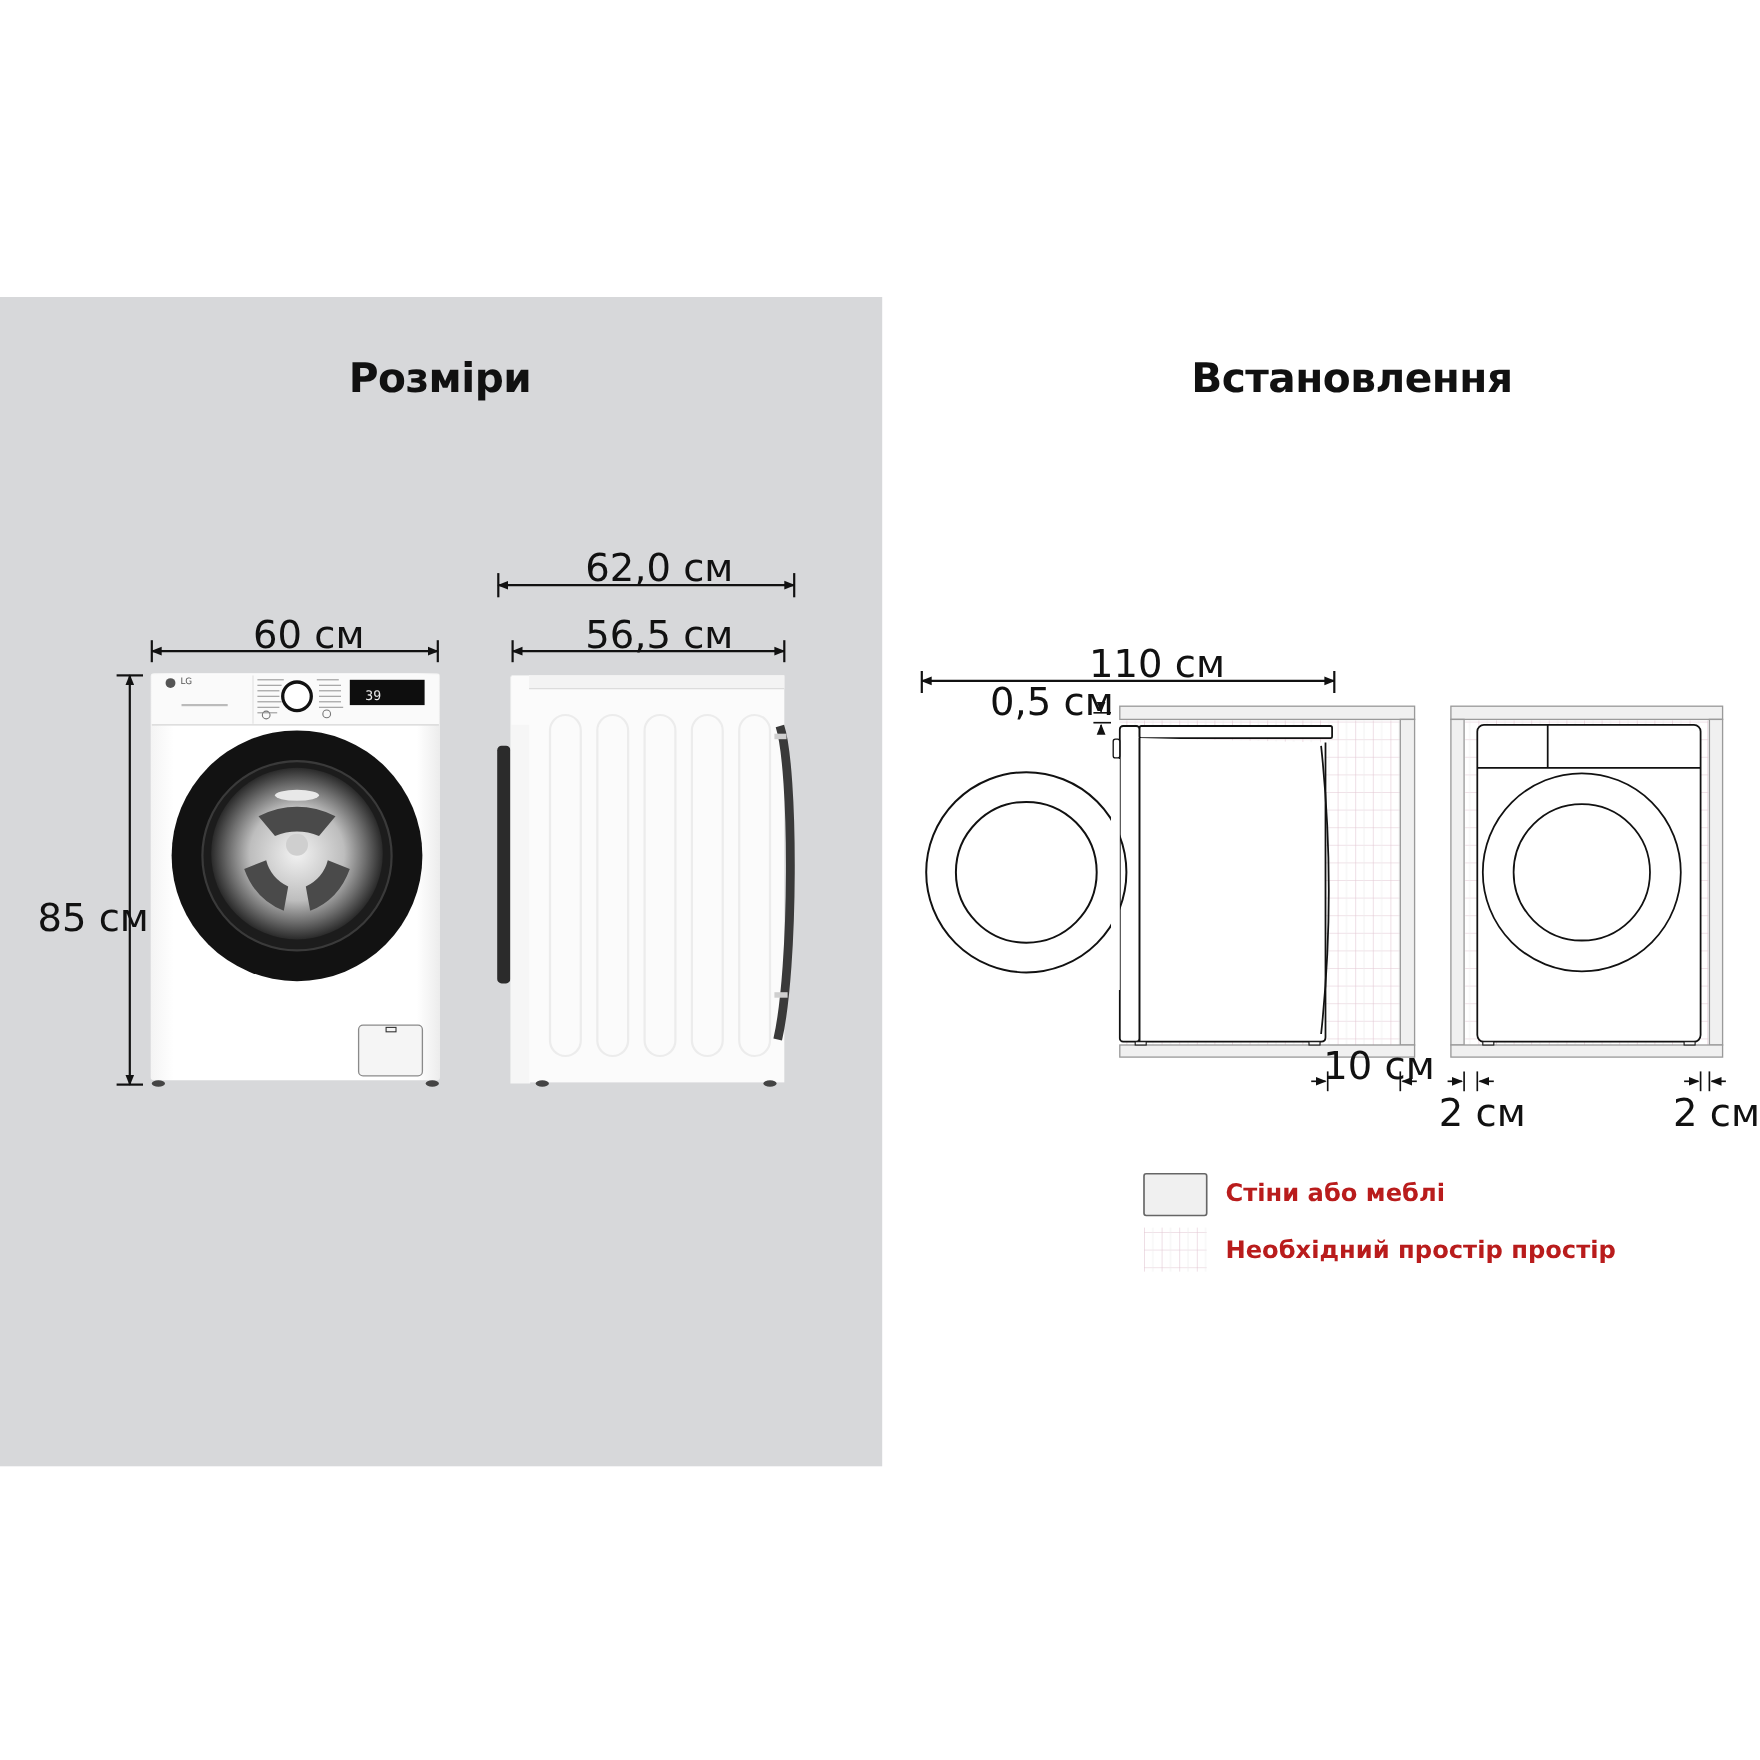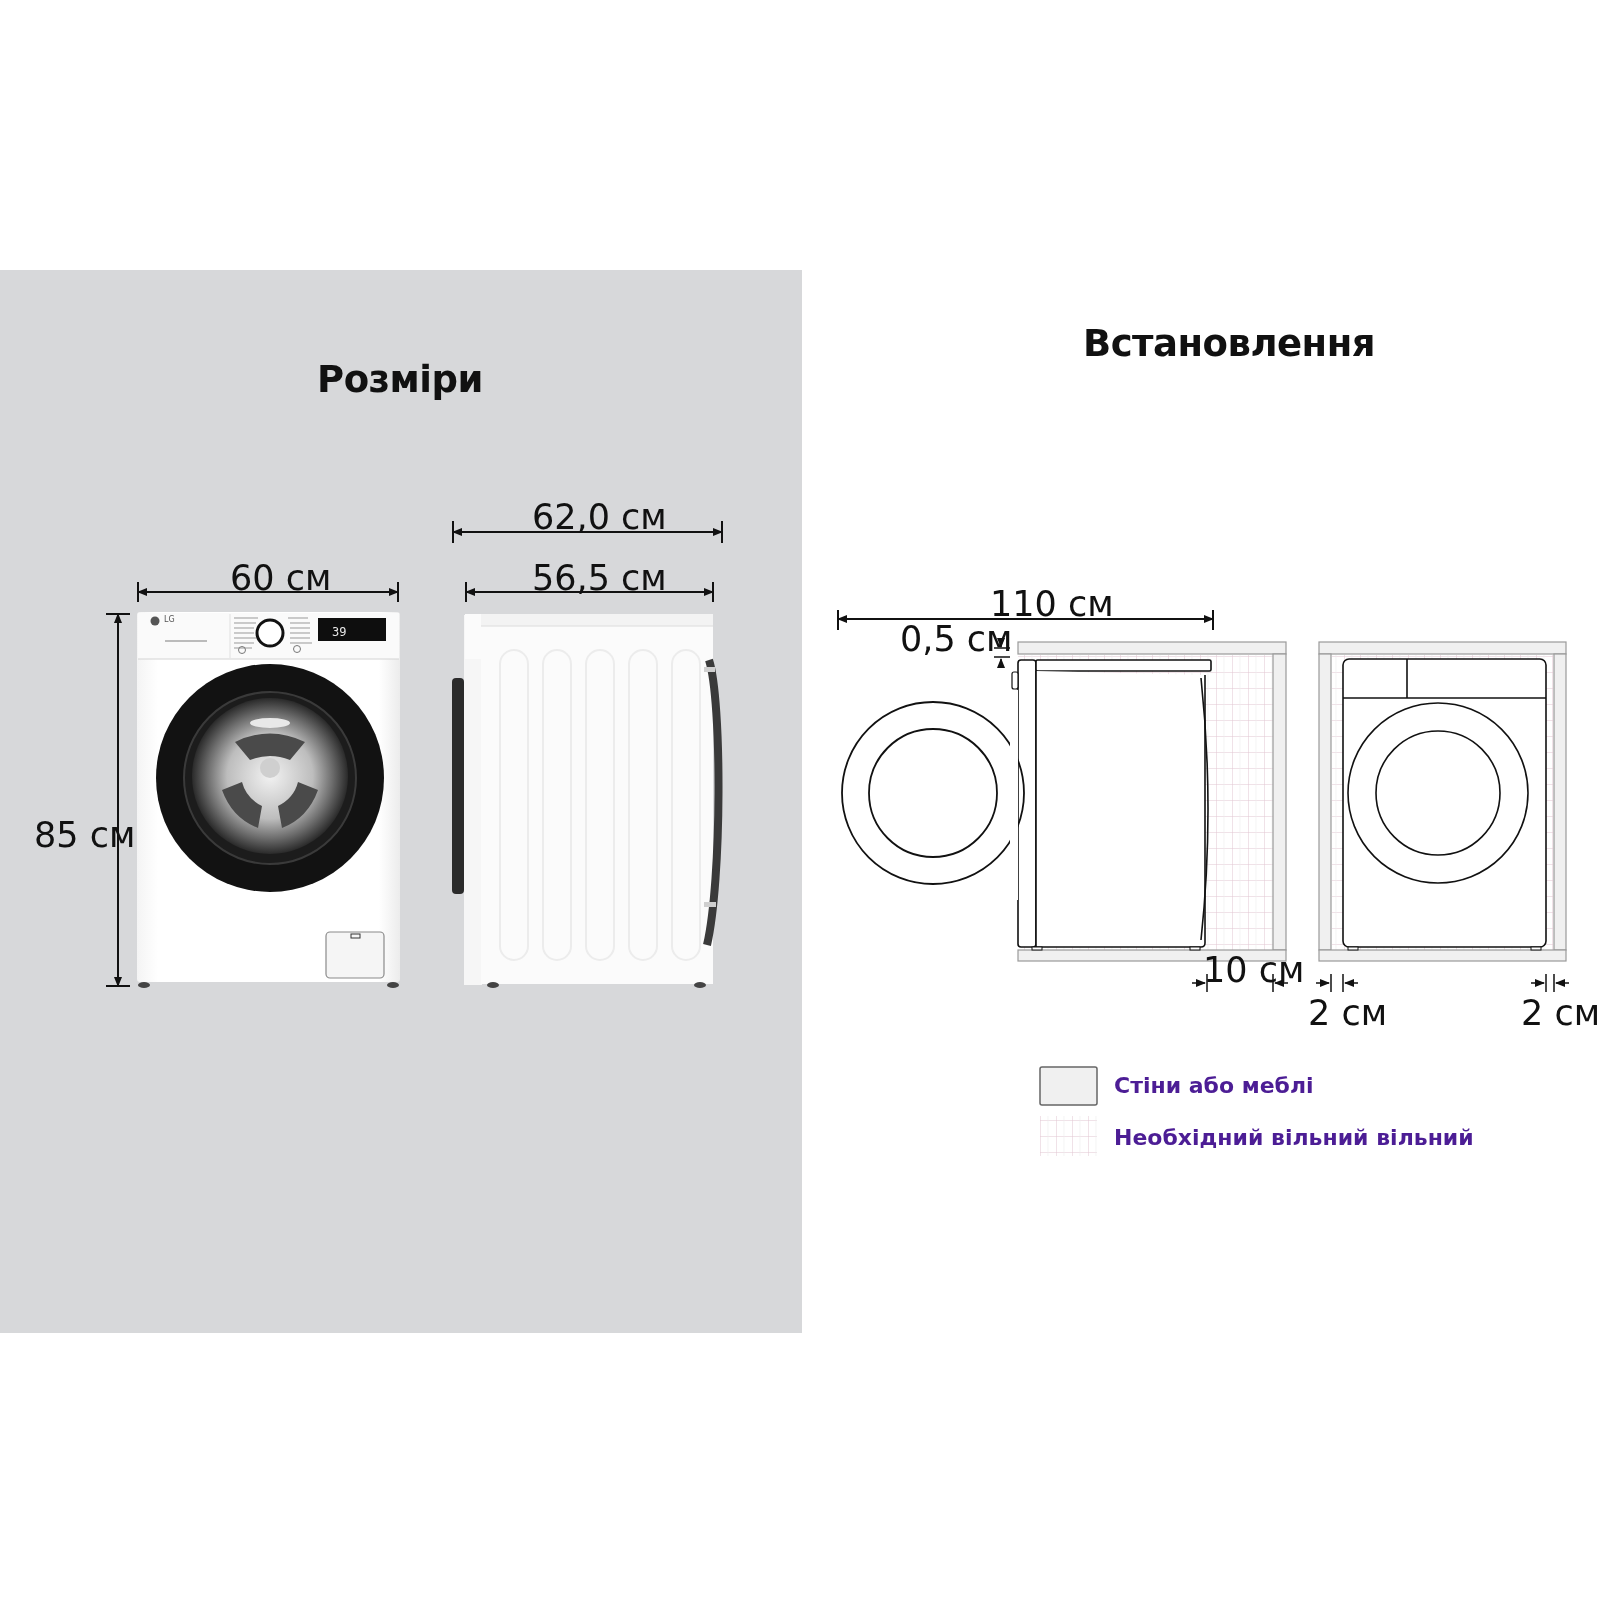--- a/index.html
+++ b/index.html
@@ -11,29 +11,29 @@
     position: absolute; left: 0; top: 270px; width: 802px; height: 1063px; background: #d7d8da;
   }
   .title {
     position: absolute; font-weight: bold; font-size: 37px; color: #111; text-align: center; letter-spacing: -0.5px;
   }
   .dim-label {
     position: absolute; font-size: 35px; color: #111; white-space: nowrap; line-height: 1;
   }
   svg.layer { position: absolute; left: 0; top: 0; }
   .legend-label {
-    position: absolute; font-size: 22px; font-weight: bold; color: #4c1d95; white-space: nowrap; line-height: 1;
+    position: absolute; font-size: 22px; font-weight: bold; color: #b91c1c; white-space: nowrap; line-height: 1;
   }
 </style>
 </head>
 <body>
 
 <div class="panel-left"></div>
 
-<div class="title" style="left:230px; top:322px; width:340px;margin-top:36px;">Розміри</div>
+<div class="title" style="left:230px; top:322px; width:340px;">Розміри</div>
 <div class="title" style="left:1024px; top:322px; width:410px;">Встановлення</div>
 
 <svg class="layer" width="1600" height="1600" viewBox="0 0 1600 1600" xmlns="http://www.w3.org/2000/svg">
   <defs>
     <marker id="arr" markerWidth="10" markerHeight="10" refX="9" refY="5" orient="auto-start-reverse" markerUnits="userSpaceOnUse">
       <path d="M0,1 L10,5 L0,9 z" fill="#111"></path>
     </marker>
     <pattern id="grid" width="16" height="16" patternUnits="userSpaceOnUse">
       <rect width="16" height="16" fill="#ffffff"></rect>
       <path d="M16 0 L0 0 0 16" fill="none" stroke="#e2c6d2" stroke-width="1"></path>
@@ -228,13 +228,13 @@
 <div class="dim-label" style="left:532px; top:561px;text-align:center;">56,5 см</div>
 <div class="dim-label" style="position:absolute; left:164px; top:616px; font-size:8px; color:#555;">LG</div>
 
 <div class="dim-label" style="left:990px; top:587px;">110 см</div>
 <div class="dim-label" style="left:900px; top:622px;">0,5 см</div>
 <div class="dim-label" style="left:1203px; top:953px;">10 см</div>
 <div class="dim-label" style="left:1308px; top:996px;">2 см</div>
 <div class="dim-label" style="left:1521px; top:996px;">2 см</div>
 
 <div class="legend-label" style="left:1114px; top:1075px;">Стіни або меблі</div>
-<div class="legend-label" style="left:1114px; top:1127px;">Необхідний вільний вільний</div>
+<div class="legend-label" style="left:1114px; top:1127px;">Необхідний простір простір</div>
 
 </body></html>

